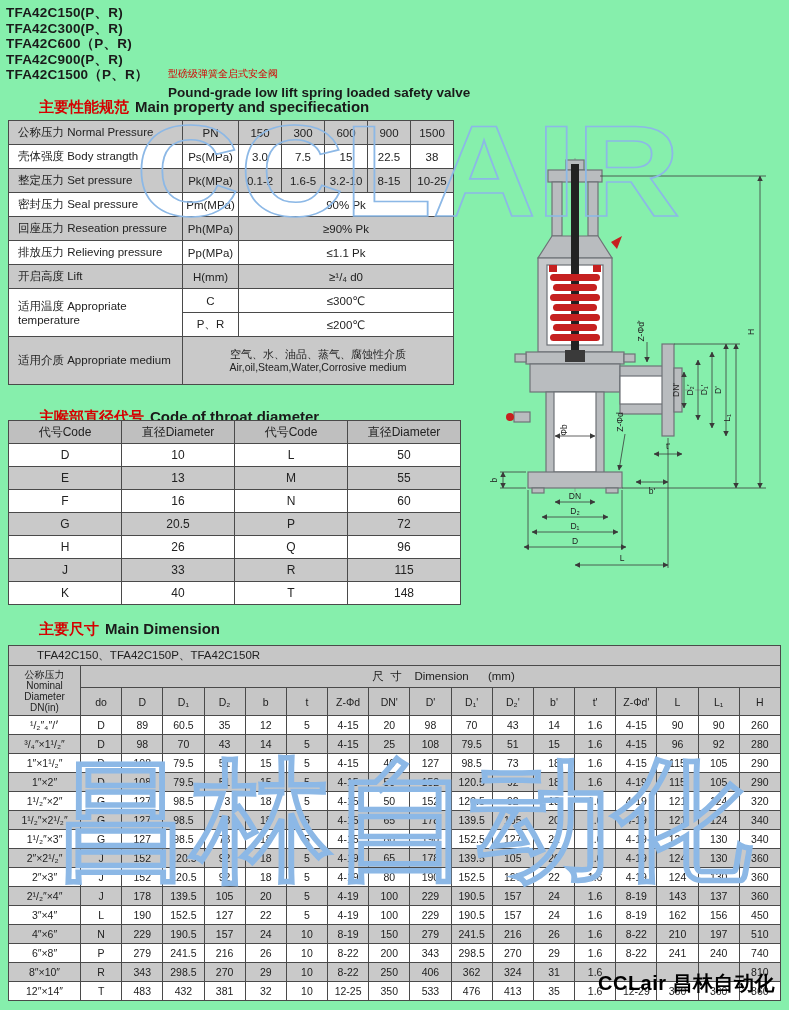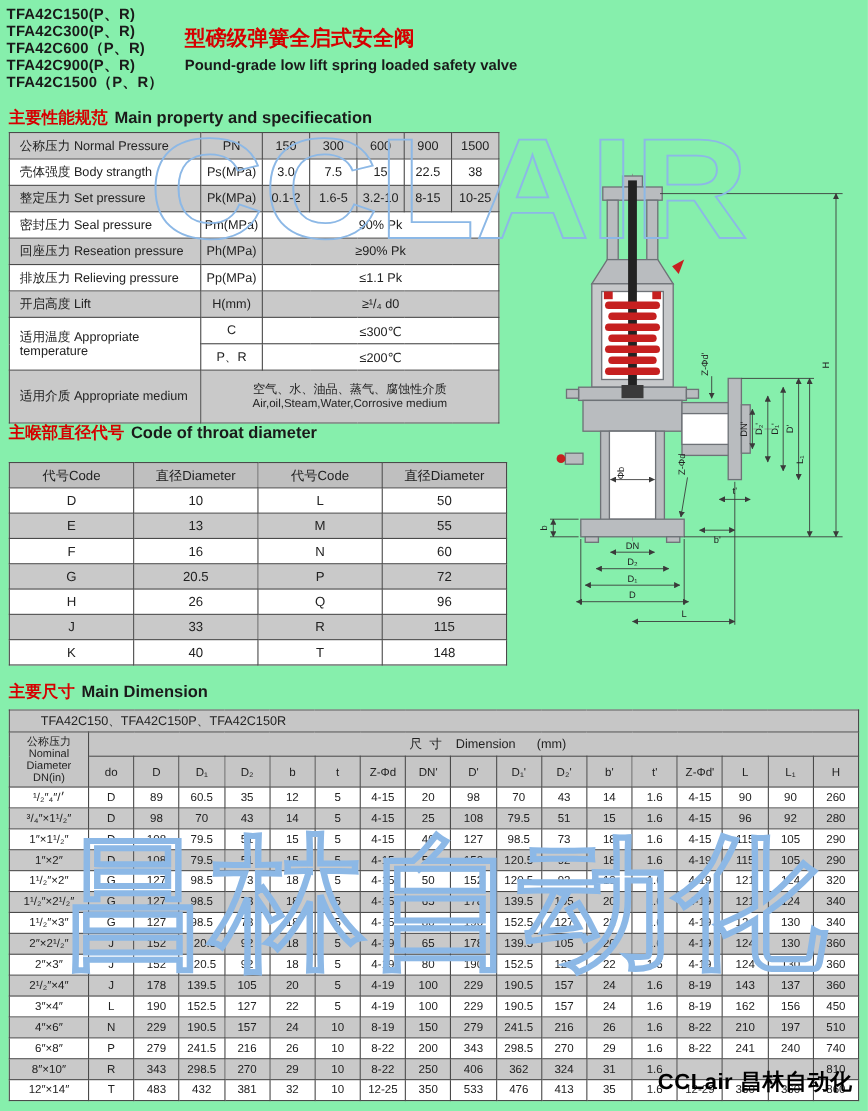--- a/index.html
+++ b/index.html
@@ -1,23 +1,23 @@
 <!DOCTYPE html>
 <html><head>
 <meta charset="utf-8">
 <style>
   html,body{margin:0;padding:0;background:#fff;}
   .page{position:relative;width:789px;height:1010px;background:#86efac;overflow:hidden;
         font-family:"Liberation Sans","DejaVu Sans",sans-serif;color:#1a1a1a;}
   .models{position:absolute;left:6px;top:5px;font-weight:bold;font-size:13.5px;line-height:15.5px;letter-spacing:.2px;}
   .titleblock{position:absolute;left:168px;top:22px;}
-  .title-cn{color:#d60000;font-weight:bold;font-size:19px;}
+  .title-cn{color:#d60000;font-weight:normal;font-size:10px;margin-top:45px;}
   .title-en{font-weight:bold;font-size:13.5px;margin-top:4px;}
   .sec{position:absolute;left:8px;font-size:15px;font-weight:bold;white-space:nowrap;}
-  .sec .cn{color:#d60000;margin-right:6px;}
+  .sec .cn{color:#d60000;margin-right:6px;margin-left:31px;}
   table{border-collapse:collapse;position:absolute;table-layout:fixed;background:#fff;}
   td{border:1px solid #4a4a4a;text-align:center;vertical-align:middle;padding:0;font-size:11.5px;color:#222;overflow:hidden;}
   tr.g td{background:#c9c9c9;}
   tr.w td{background:#ffffff;}
   td.hd{background:#bfbfbf;font-weight:normal;}
   #spec-table{left:8px;top:120px;width:445px;}
   #spec-table tr{height:24px;}
   #spec-table tr.wide-row{height:48px;}
   #spec-table td.lbl{text-align:left;padding-left:9px;}
   .medium-cn{font-size:11px;line-height:13px;}
@@ -131,21 +131,21 @@
         <tr class="g wide-row">
           <td class="lbl">适用介质 Appropriate medium</td>
           <td colspan="6">
             <div class="medium-cn">空气、水、油品、蒸气、腐蚀性介质</div>
             <div class="medium-en">Air,oil,Steam,Water,Corrosive medium</div>
           </td>
         </tr>
       </tbody>
   </table>
 
-  <div class="sec" style="top:384px">
+  <div class="sec" style="top:408px">
     <span class="cn">主喉部直径代号</span><span>Code of throat diameter</span>
   </div>
 
   <table id="throat-table">
     <colgroup>
         <col style="width:113px">
         <col style="width:113px">
         <col style="width:113px">
         <col style="width:113px">
       </colgroup>

